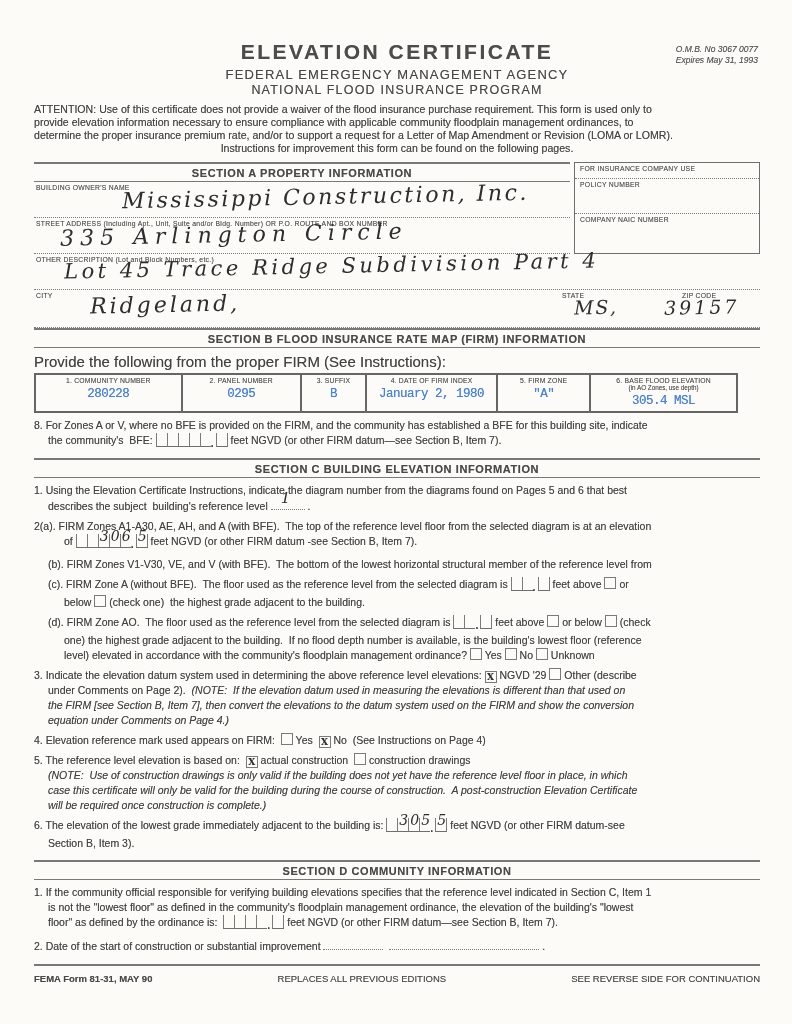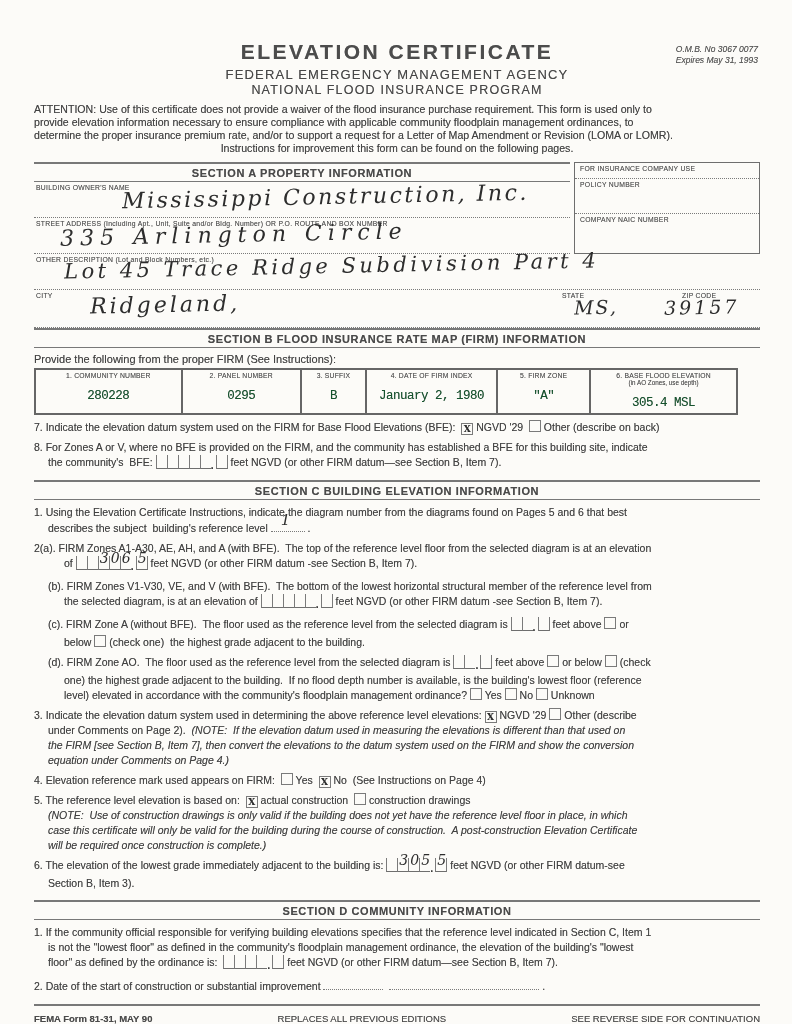--- a/index.html
+++ b/index.html
@@ -30,28 +30,28 @@
   .albl{position:absolute;left:2px;top:2px;font-size:6.8px;letter-spacing:0.3px;color:#565656;}
   .ahand{position:absolute;white-space:nowrap;transform:rotate(-1.2deg);z-index:3;}
   .hand{font-family:"DejaVu Serif",serif;font-style:italic;color:#2d2d2d;text-shadow:none;}
   .insbox{position:absolute;right:0;top:0;width:184px;height:90px;border:1.6px solid #6e6e6e;background:transparent;z-index:2;}
   .insbox .b1{height:15px;border-bottom:1.2px dotted #7a7a7a;}
   .insbox .b2{height:34px;border-bottom:1.2px dotted #7a7a7a;}
   .insbox .b3{height:36px;}
   .insbox div span{display:block;padding:2px 0 0 5px;font-size:6.8px;letter-spacing:0.3px;color:#565656;}
 
   
-  .bintro{font-size:11px;margin:5px 0 3px;}
+  .bintro{font-size:15px;margin:5px 0 3px;}
   .ftable{display:flex;border:2px solid #666;width:700px;margin:1px 0 5px;}
   .fcell{border-right:2px solid #666;text-align:center;padding:2px 0 3px;}
   .fcell:last-child{border-right:none;}
   .fc1{width:146px;}.fc2{width:118px;}.fc3{width:64px;}.fc4{width:130px;}.fc5{width:92px;}.fc6{width:146px;}
   .fhdr{font-size:6.8px;letter-spacing:0.2px;color:#565656;}
   .fsub{font-size:6.3px;color:#565656;}
-  .fval{font-family:"Liberation Mono",monospace;font-size:12.5px;color:#14532d;margin-top:10px;letter-spacing:-0.5px;}
+  .fval{font-family:"Liberation Mono",monospace;font-size:12.5px;color:#3b82f6;margin-top:3px;letter-spacing:-0.5px;}
 
   
   .ln{position:relative;font-size:10.5px;line-height:15px;min-height:15px;white-space:pre-wrap;}
   .gap{margin-top:5px;}
   .ind{padding-left:14px;}
   .ind2{padding-left:30px;}
   .seg.it{font-style:italic;}
   .cb{display:inline-block;width:10px;height:10px;border:1px solid #7a7a7a;vertical-align:-1px;
       text-align:center;font-size:9px;line-height:10px;color:#2d2d2d;font-weight:bold;background:transparent;}
   .cb.on{font-family:"DejaVu Serif",serif;}
@@ -149,32 +149,30 @@
       <div class="fcell fc5">
         <div class="fhdr">5. FIRM ZONE</div>
         <div class="fval">"A"</div>
       </div>
       <div class="fcell fc6">
         <div class="fhdr">6. BASE FLOOD ELEVATION</div>
         <div class="fsub">(in AO Zones, use depth)</div>
         <div class="fval">305.4 MSL</div>
       </div>
     </div>
-    <div class="ln gap"><span class="seg">7. Indicate the elevation datum system used on the FIRM for Base Flood Elevations (BFE):  </span><span class="cb on">X</span><span class="seg"> NGVD '29  </span><span class="cb"></span><span class="seg"> Other (describe on back)</span></div>
     <div class="ln gap"><span class="seg">8. For Zones A or V, where no BFE is provided on the FIRM, and the community has established a BFE for this building site, indicate</span></div>
     <div class="ln ind"><span class="seg">the community's  BFE: </span><span class="comb"><span class="cell"></span><span class="cell"></span><span class="cell"></span><span class="cell"></span><span class="cell"></span><span class="dot">.</span><span class="cell"></span></span><span class="seg"> feet NGVD (or other FIRM datum—see Section B, Item 7).</span></div>
 
     <div class="secbar" style="margin-top:7px;">SECTION C   BUILDING ELEVATION INFORMATION</div>
     <div style="margin-top:4px;">
       <div class="ln gap"><span class="seg">1. Using the Elevation Certificate Instructions, indicate the diagram number from the diagrams found on Pages 5 and 6 that best</span></div>
       <div class="ln ind"><span class="seg">describes the subject  building's reference level </span><span class="blank" style="width: 34px;"><span class="hand bhand">1</span></span><span class="seg"> .</span></div>
       <div class="ln gap"><span class="seg">2(a). FIRM Zones A1-A30, AE, AH, and A (with BFE).  The top of the reference level floor from the selected diagram is at an elevation</span></div>
       <div class="ln ind2"><span class="seg">of </span><span class="comb"><span class="cell"></span><span class="cell"></span><span class="cell"><span class="hand chand">3</span></span><span class="cell"><span class="hand chand">0</span></span><span class="cell"><span class="hand chand">6</span></span><span class="dot">.</span><span class="cell"><span class="hand chand">5</span></span></span><span class="seg"> feet NGVD (or other FIRM datum -see Section B, Item 7).</span></div>
       <div class="ln gap ind"><span class="seg">(b). FIRM Zones V1-V30, VE, and V (with BFE).  The bottom of the lowest horizontal structural member of the reference level from</span></div>
-      <div class="ln ind2"><span class="seg">the selected diagram, is at an elevation of </span><span class="comb"><span class="cell"></span><span class="cell"></span><span class="cell"></span><span class="cell"></span><span class="cell"></span><span class="dot">.</span><span class="cell"></span></span><span class="seg"> feet NGVD (or other FIRM datum -see Section B, Item 7).</span></div>
       <div class="ln gap ind"><span class="seg">(c). FIRM Zone A (without BFE).  The floor used as the reference level from the selected diagram is </span><span class="comb"><span class="cell"></span><span class="cell"></span><span class="dot">.</span><span class="cell"></span></span><span class="seg"> feet above </span><span class="cb"></span><span class="seg"> or</span></div>
       <div class="ln ind2"><span class="seg">below </span><span class="cb"></span><span class="seg"> (check one)  the highest grade adjacent to the building.</span></div>
       <div class="ln gap ind"><span class="seg">(d). FIRM Zone AO.  The floor used as the reference level from the selected diagram is </span><span class="comb"><span class="cell"></span><span class="cell"></span><span class="dot">.</span><span class="cell"></span></span><span class="seg"> feet above </span><span class="cb"></span><span class="seg"> or below </span><span class="cb"></span><span class="seg"> (check</span></div>
       <div class="ln ind2"><span class="seg">one) the highest grade adjacent to the building.  If no flood depth number is available, is the building's lowest floor (reference</span></div>
       <div class="ln ind2"><span class="seg">level) elevated in accordance with the community's floodplain management ordinance? </span><span class="cb"></span><span class="seg"> Yes </span><span class="cb"></span><span class="seg"> No </span><span class="cb"></span><span class="seg"> Unknown</span></div>
       <div class="ln gap"><span class="seg">3. Indicate the elevation datum system used in determining the above reference level elevations: </span><span class="cb on">X</span><span class="seg"> NGVD '29 </span><span class="cb"></span><span class="seg"> Other (describe</span></div>
       <div class="ln ind"><span class="seg">under Comments on Page 2).  </span><span class="seg it">(NOTE:  If the elevation datum used in measuring the elevations is different than that used on</span></div>
       <div class="ln ind"><span class="seg it">the FIRM [see Section B, Item 7], then convert the elevations to the datum system used on the FIRM and show the conversion</span></div>
       <div class="ln ind"><span class="seg it">equation under Comments on Page 4.)</span></div>
       <div class="ln gap"><span class="seg">4. Elevation reference mark used appears on FIRM:  </span><span class="cb"></span><span class="seg"> Yes  </span><span class="cb on">X</span><span class="seg"> No  (See Instructions on Page 4)</span></div>

